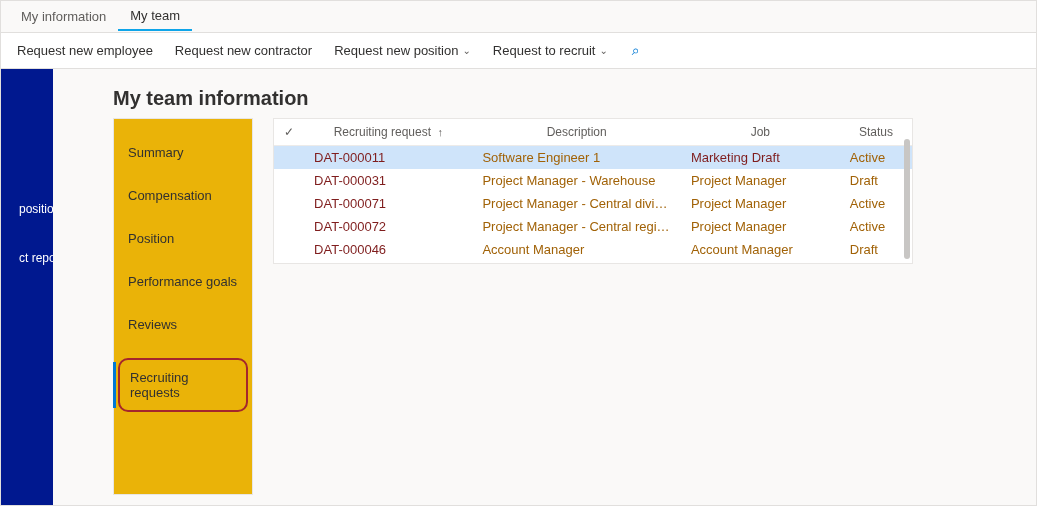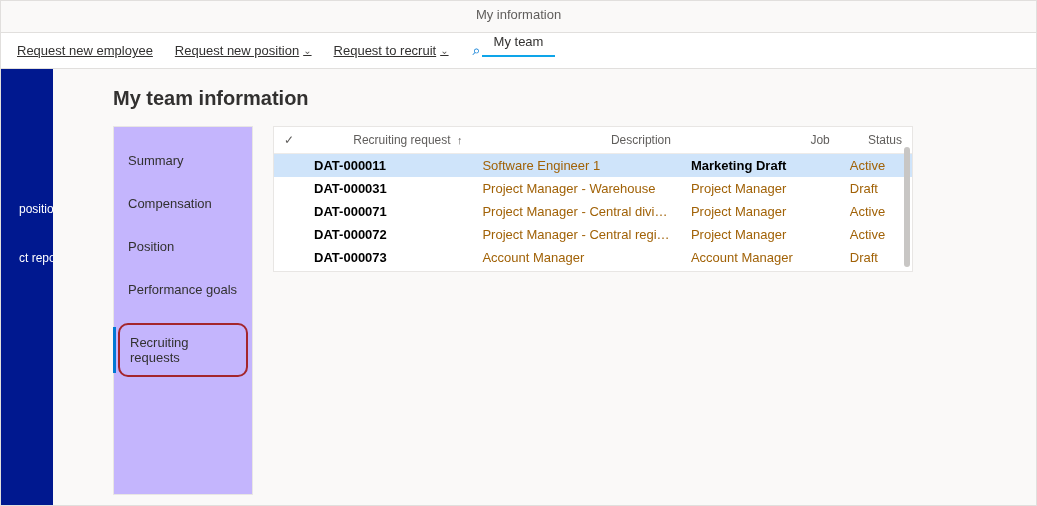--- a/index.html
+++ b/index.html
@@ -17,21 +17,20 @@
       overflow: hidden;
       border: 1px solid #e1dfdd;
     }
     .top-tabs {
       display: flex;
       align-items: center;
       padding: 0 8px;
       height: 32px;
       border-bottom: 1px solid #e1dfdd;
       background: #faf9f8;
-      flex-direction: column;
     }
     .top-tab {
       padding: 6px 12px;
       cursor: pointer;
       color: #605e5c;
       font-size: 13px;
     }
     .top-tab.active {
       color: #323130;
       border-bottom: 2px solid #0ea5e9;
@@ -47,21 +46,20 @@
       gap: 2px;
     }
     .action-btn {
       padding: 6px 10px;
       cursor: pointer;
       color: #323130;
       font-size: 13px;
       display: flex;
       align-items: center;
       gap: 4px;
-      text-decoration: underline;
     }
     .chevron {
       font-size: 10px;
       color: #605e5c;
     }
     .search-icon {
       margin-left: 12px;
       color: #0078d4;
       cursor: pointer;
       font-size: 14px;
@@ -87,31 +85,31 @@
     }
     .content-area {
       flex: 1;
       display: flex;
       flex-direction: column;
       padding: 18px 30px 10px 60px;
     }
     .page-title {
       font-size: 20px;
       font-weight: 600;
-      margin-bottom: 16px;
+      margin-bottom: 8px;
       color: #323130;
     }
     .panels-row {
       display: flex;
       gap: 20px;
       height: 100%;
     }
     .side-menu {
       width: 140px;
-      background: #c4b5fd;
+      background: #eab308;
       border: 1px solid #e8e6e4;
       display: flex;
       flex-direction: column;
       padding-top: 12px;
     }
     .side-item {
       padding: 14px 14px;
       font-size: 13px;
       color: #323130;
       cursor: pointer;
@@ -140,21 +138,21 @@
       flex-direction: column;
       max-width: 640px;
       height: 146px;
       position: relative;
     }
     .grid {
       width: 100%;
       border-collapse: collapse;
     }
     .grid th {
-      text-align: right;
+      text-align: center;
       font-weight: 400;
       color: #605e5c;
       font-size: 12px;
       padding: 6px 10px;
       border-bottom: 1px solid #edebe9;
     }
     .grid th.check-col {
       width: 26px;
       text-align: center;
     }
@@ -164,22 +162,21 @@
       color: #a16207;
       white-space: nowrap;
       overflow: hidden;
       text-overflow: ellipsis;
       max-width: 160px;
     }
     .grid tr.selected {
       background: #cfe4fa;
     }
     .grid td.link, .grid tr.selected td.link {
-      color: #000000;
-      font-weight: bold;
+      color: #7f1d1d;
     }
     .sort-arrow {
       font-size: 11px;
       margin-left: 3px;
     }
     .scrollbar {
       position: absolute;
       right: 2px;
       top: 20px;
       bottom: 4px;
@@ -191,20 +188,21 @@
 </head>
 <body>
 
 <div class="top-tabs">
   <div class="top-tab">My information</div>
   <div class="top-tab active">My team</div>
 </div>
 
 <div class="action-bar">
   <div class="action-btn">Request new employee</div>
+  <div class="action-btn">Request new contractor</div>
   <div class="action-btn">
     <span>Request new position</span>
     <span class="chevron">⌄</span>
   </div>
   <div class="action-btn">
     <span>Request to recruit</span>
     <span class="chevron">⌄</span>
   </div>
   <div class="search-icon">⌕</div>
 </div>
@@ -218,20 +216,21 @@
   <div class="content-area">
     <div class="page-title">My team information</div>
 
     <div class="panels-row">
 
       <div class="side-menu">
         <div class="side-item">Summary</div>
         <div class="side-item">Compensation</div>
         <div class="side-item">Position</div>
         <div class="side-item">Performance goals</div>
+        <div class="side-item">Reviews</div>
         <div class="side-item highlighted">Recruiting requests</div>
       </div>
 
       <div class="table-panel">
         <table class="grid">
           <thead>
             <tr>
               <th class="check-col">✓</th>
               <th>
                 <span>Recruiting request</span>
@@ -266,21 +265,21 @@
               </tr>
               <tr>
                 <td></td>
                 <td class="link">DAT-000072</td>
                 <td>Project Manager - Central region</td>
                 <td>Project Manager</td>
                 <td>Active</td>
               </tr>
               <tr>
                 <td></td>
-                <td class="link">DAT-000073</td>
+                <td class="link">DAT-000046</td>
                 <td>Account Manager</td>
                 <td>Account Manager</td>
                 <td>Draft</td>
               </tr>
             </tbody>
         </table>
         <div class="scrollbar"></div>
       </div>
 
     </div>

